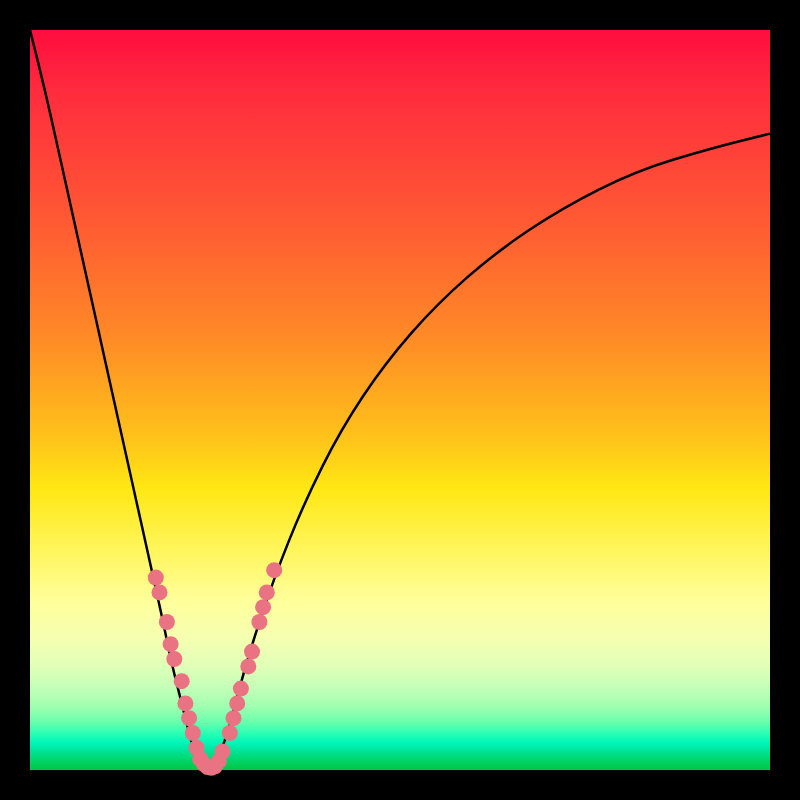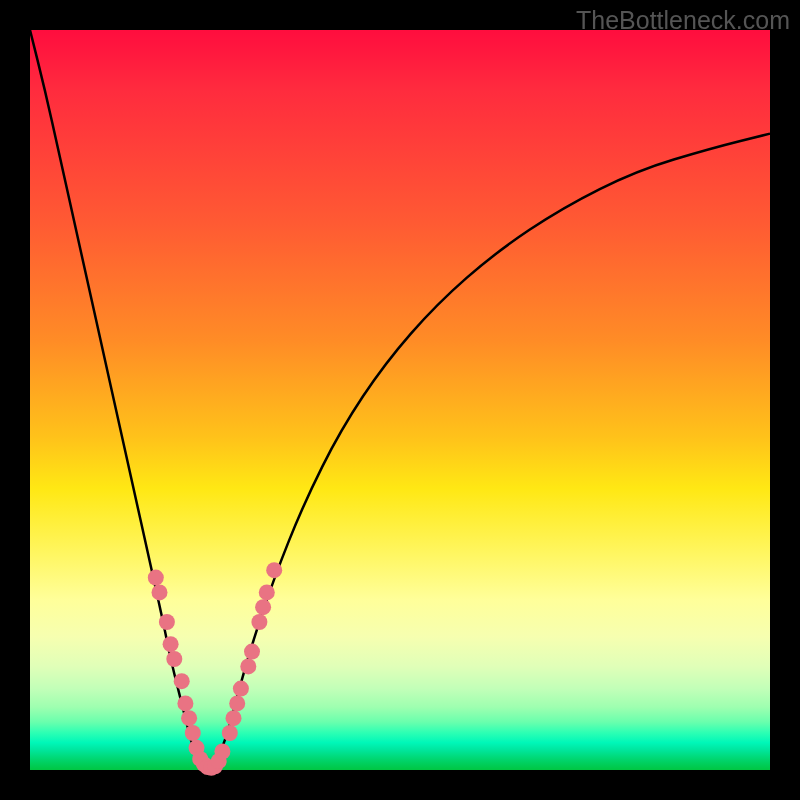--- a/index.html
+++ b/index.html
@@ -102,14 +102,13 @@
           <circle cx="210.90" cy="658.60" r="8" fill="#e97383"></circle>
           <circle cx="218.30" cy="636.40" r="8" fill="#e97383"></circle>
           <circle cx="222.00" cy="621.60" r="8" fill="#e97383"></circle>
           <circle cx="229.40" cy="592.00" r="8" fill="#e97383"></circle>
           <circle cx="233.10" cy="577.20" r="8" fill="#e97383"></circle>
           <circle cx="236.80" cy="562.40" r="8" fill="#e97383"></circle>
           <circle cx="244.20" cy="540.20" r="8" fill="#e97383"></circle>
         </g>
     </svg>
   </div>
-  <div class="watermark">TheBottleneck.com</div>
 </div>
 
 </body></html>

